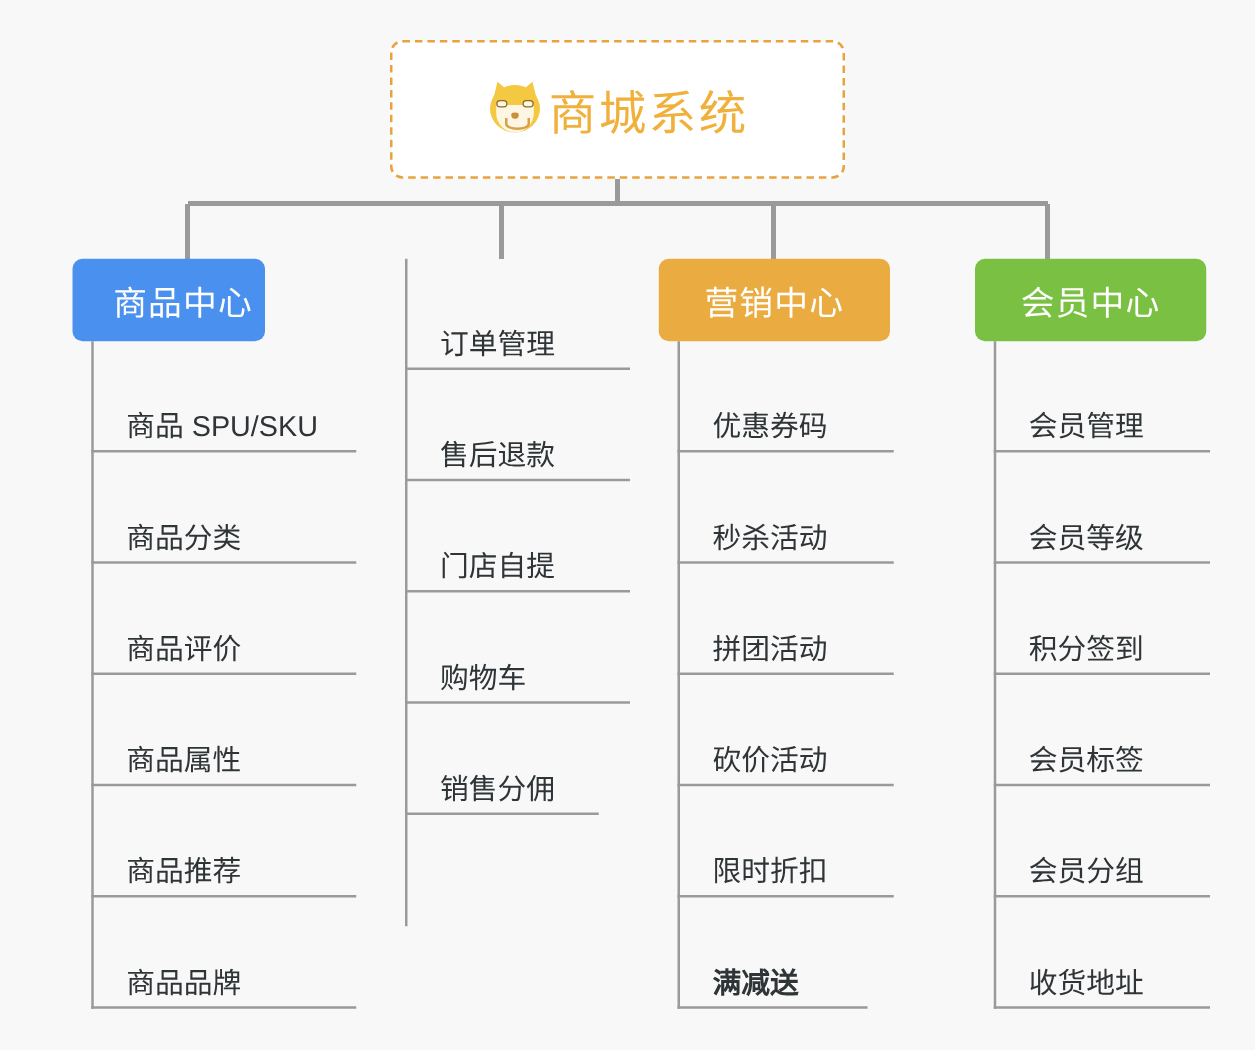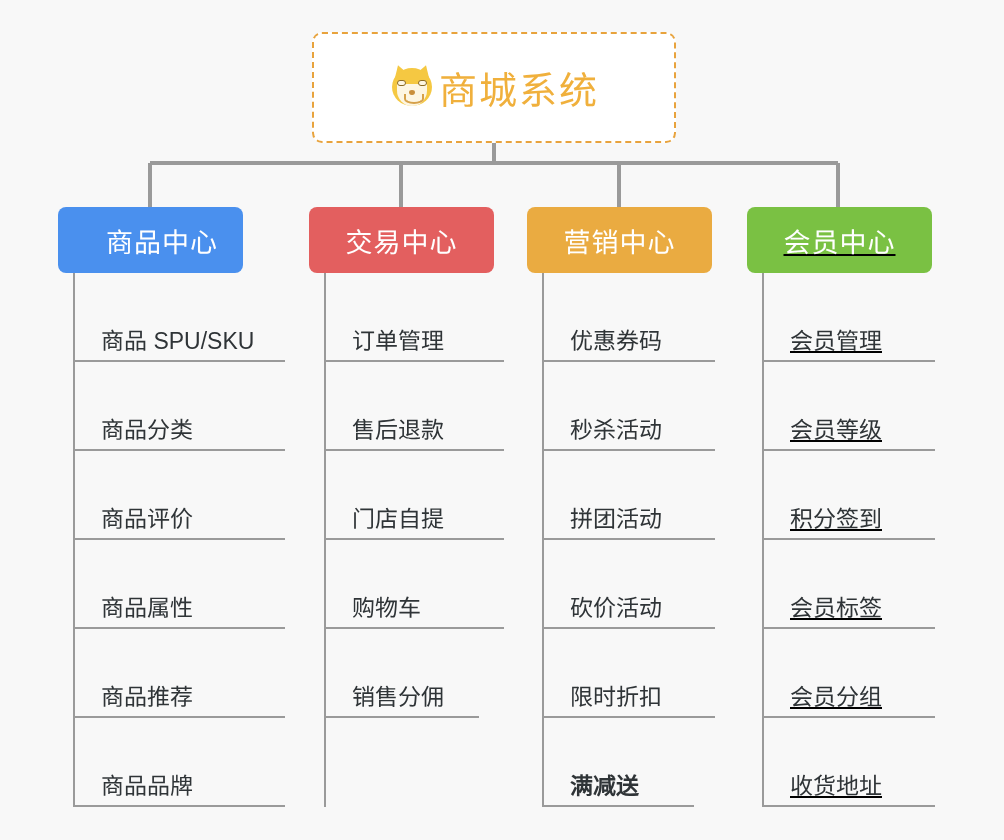--- a/index.html
+++ b/index.html
@@ -159,32 +159,32 @@
     border-bottom: 2px solid #9a9a9a;
     padding-bottom: 4px;
     padding-left: 28px;
     font-size: 23px;
     color: #2f3437;
     white-space: nowrap;
   }
 
   
   #branch-0 { left: 58px; }
-  #branch-0 .branch-header { width: 185px; background: #4a90ee; padding-left: 23px; }
+  #branch-0 .branch-header { width: 154px; background: #4a90ee; padding-left: 23px; }
   #branch-0 .leaf-item { width: 212px; }
 
   #branch-1 { left: 309px; }
   #branch-1 .branch-header { width: 185px; background: #e35f5f; }
   #branch-1 .leaf-item { width: 180px; }
 
   #branch-2 { left: 527px; }
   #branch-2 .branch-header { width: 185px; background: #eaab41; }
   #branch-2 .leaf-item { width: 173px; }
 
-  #branch-3 { left: 747px; text-decoration: underline; }
+  #branch-3 { left: 780px; }
   #branch-3 .branch-header { width: 185px; background: #7ac143; }
   #branch-3 .leaf-item { width: 173px; }
 
   
   #branch-1 .leaf-item:nth-child(6) { width: 155px; }
   #branch-2 .leaf-item:nth-child(7) { width: 152px; font-weight: bold; }
 </style>
 </head>
 <body>
 
@@ -227,21 +227,20 @@
       <div class="leaf-item">商品 SPU/SKU</div>
       <div class="leaf-item">商品分类</div>
       <div class="leaf-item">商品评价</div>
       <div class="leaf-item">商品属性</div>
       <div class="leaf-item">商品推荐</div>
       <div class="leaf-item">商品品牌</div>
     </div>
   </div>
 
   <div class="branch" id="branch-1">
-    <div class="branch-header">交易中心</div>
     <div class="leaf-list">
       <div class="leaf-spine" style="height: 534px;"></div>
       <div class="leaf-item">订单管理</div>
       <div class="leaf-item">售后退款</div>
       <div class="leaf-item">门店自提</div>
       <div class="leaf-item">购物车</div>
       <div class="leaf-item">销售分佣</div>
     </div>
   </div>
 

